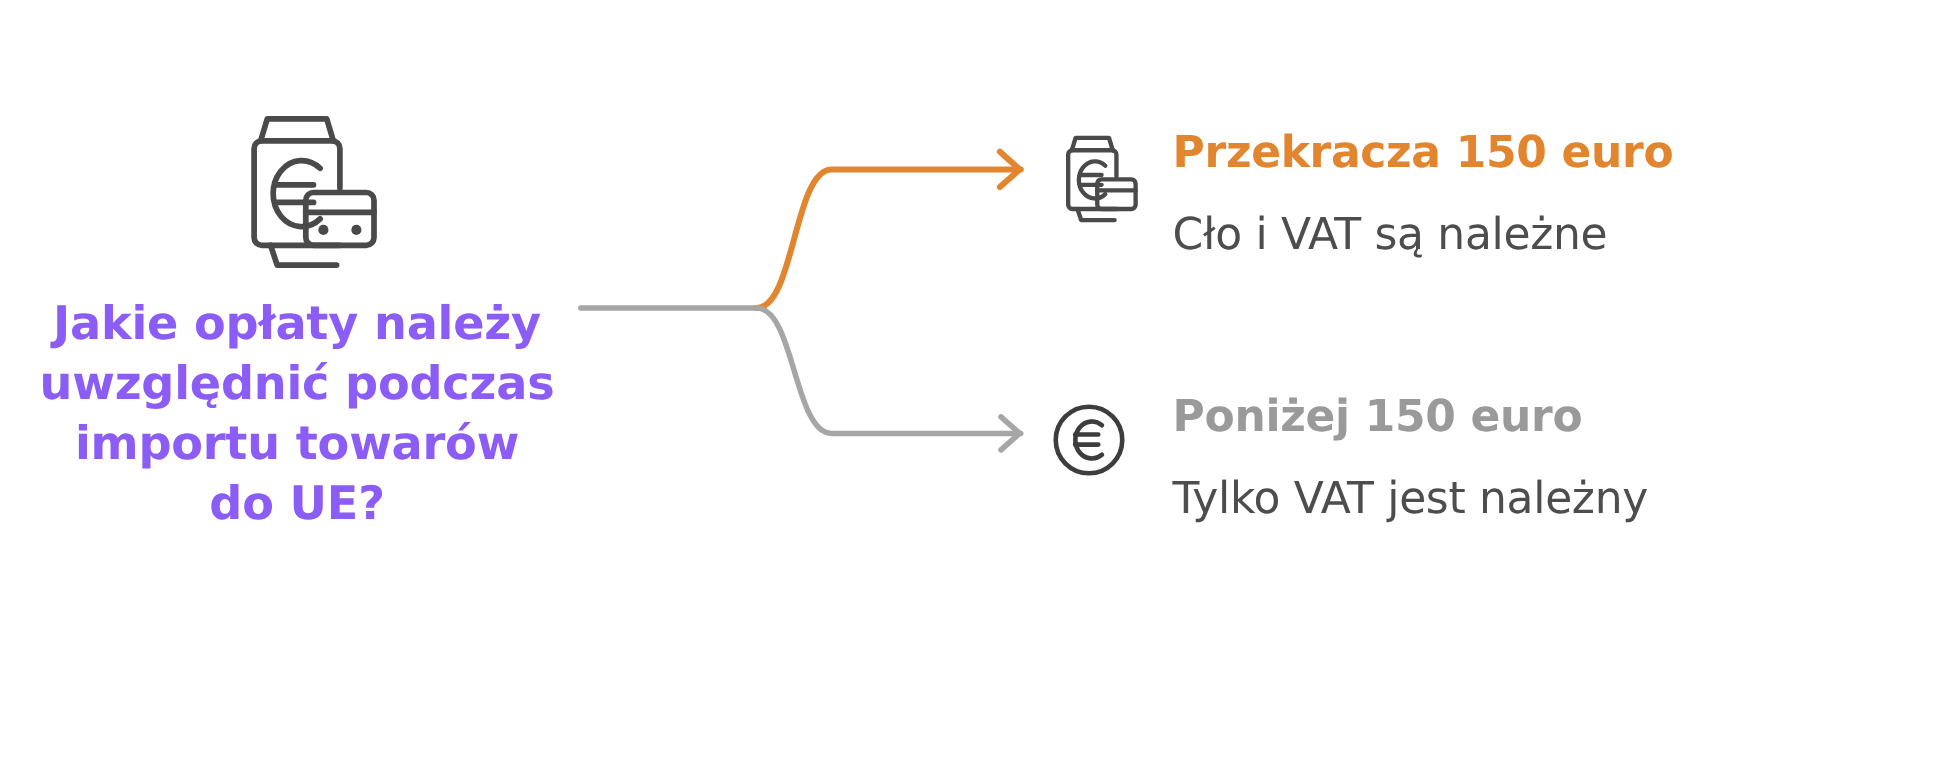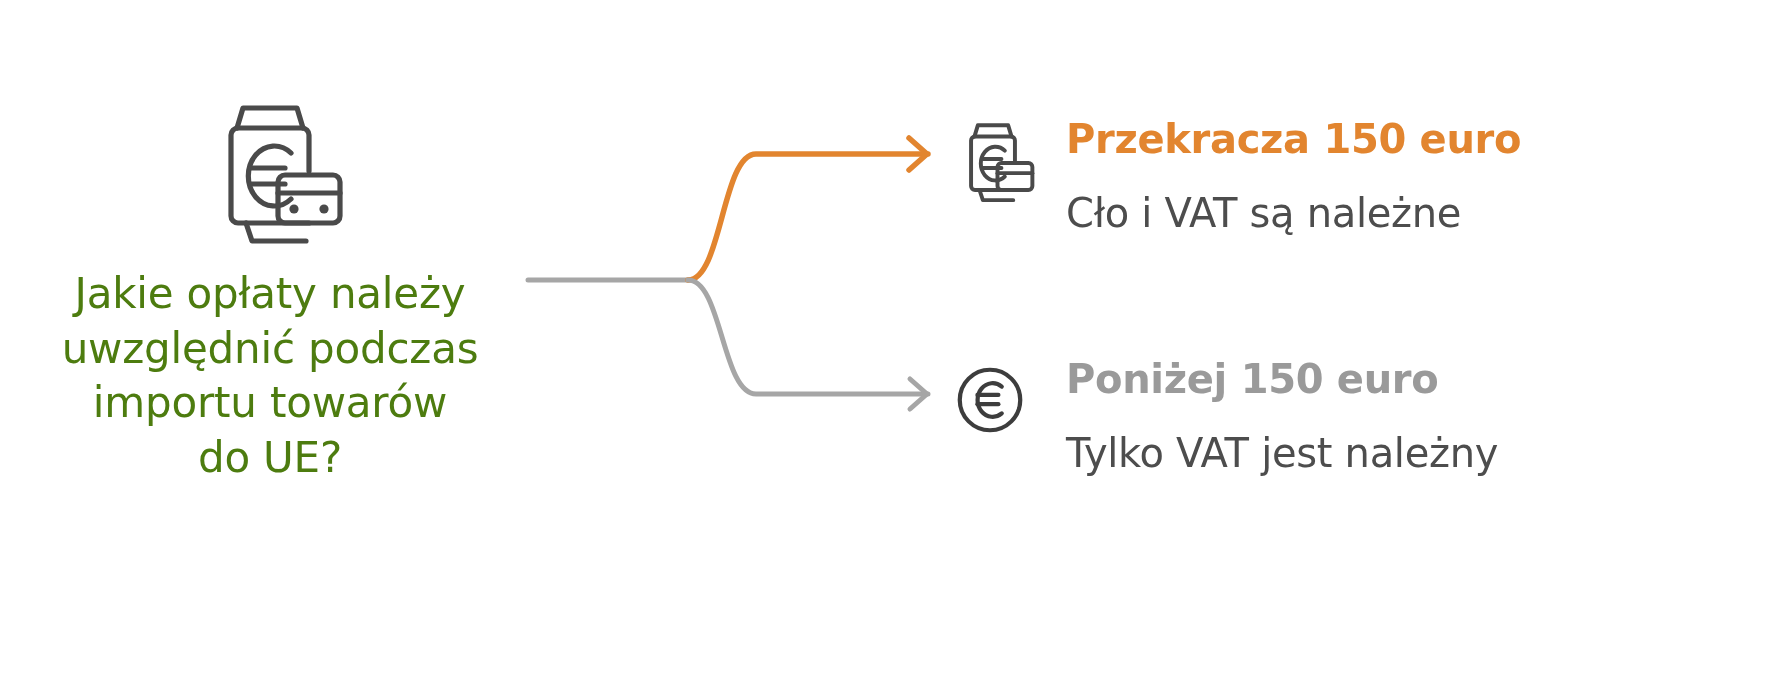--- a/index.html
+++ b/index.html
@@ -33,22 +33,22 @@
     width: 160px;
     height: 160px;
     margin: 0 auto;
     display: block;
   }
   .question-text {
     margin-top: 12px;
     font-family: "DejaVu Sans", sans-serif;
     font-size: 42px;
     line-height: 1.30;
-    font-weight: 400;
-    color: #4d7c0f;
+    font-weight: 700;
+    color: #8b5cf6;
     letter-spacing: -0.2px;
     white-space: pre-line;
   }
 
   
   .connectors {
     position: absolute;
     left: 520px;
     top: 120px;
     width: 430px;

